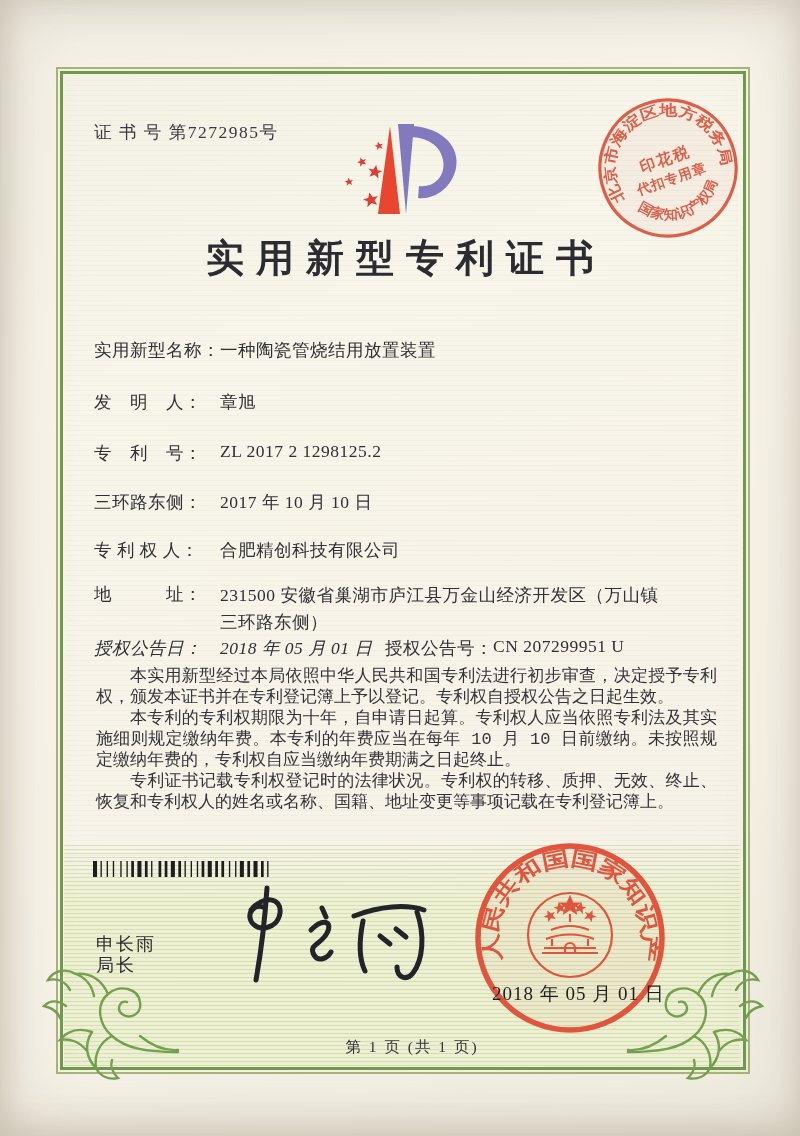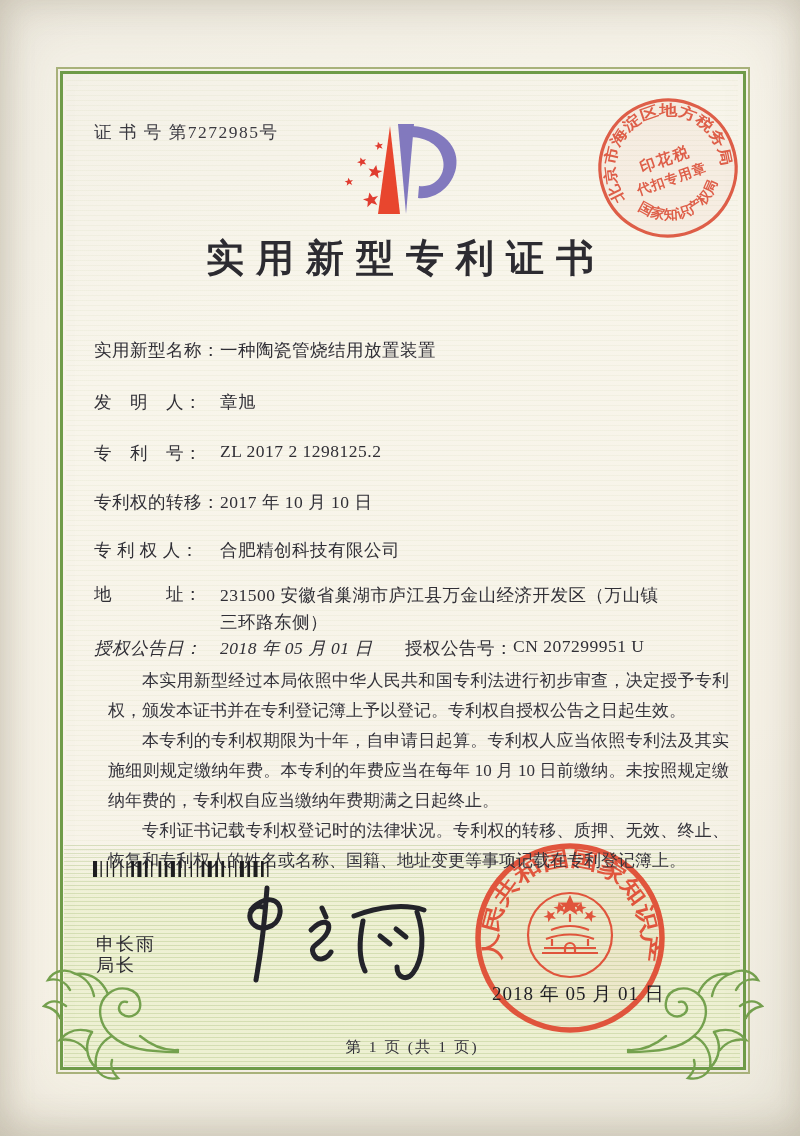--- a/index.html
+++ b/index.html
@@ -44,24 +44,24 @@
   .field-value{white-space:nowrap;}
   .addr-lines{line-height:27px;}
   .row-name{top:338px;}
   .row-inventor{top:390px;}
   .row-patentno{top:441px;}
   .row-filing{top:490px;}
   .row-patentee{top:538px;}
   .row-address{top:582px;}
   .row-grantdate{top:636px;font-style:italic;}
   .row-grantno{top:636px;left:385px;}
-  .row-grantno .field-label{width:108px;margin-left:20px;}
+  .row-grantno .field-label{width:108px;}
   .body-text{
-    left:108px;top:666px;width:621px;z-index:10;
-    font-size:17px;line-height:30px;text-align:justify;color:#34333b;
+    left:96px;top:666px;width:621px;z-index:10;
+    font-size:17px;line-height:21px;text-align:justify;color:#34333b;font-family:Liberation Mono, monospace;
   }
   .body-text p{margin:0;text-indent:2em;}
   .barcode{left:92px;top:861px;width:214px;height:16px;z-index:10;}
   .sig-title{left:96px;top:925px;font-size:18px;letter-spacing:2px;z-index:10;color:#2c2b31;margin-top:28px;}
   .sig-name{left:96px;top:932px;font-size:18px;letter-spacing:2px;z-index:10;color:#2c2b31;}
   .signature-svg{left:205px;top:880px;z-index:11;}
   .seal-svg{left:470px;top:838px;z-index:8;opacity:.93;}
   .seal-date{left:492px;top:981px;font-size:19px;letter-spacing:1px;color:#1f1e24;z-index:12;}
   .tax-stamp-svg{left:590px;top:90px;z-index:15;transform:rotate(-19deg);opacity:.92;}
   .logo-svg{left:332px;top:120px;z-index:10;}
@@ -146,21 +146,21 @@
 </div>
 <div class="abs field-row row-inventor">
   <span class="field-label">发　明　人：</span>
   <span class="field-value">章旭</span>
 </div>
 <div class="abs field-row row-patentno">
   <span class="field-label">专　利　号：</span>
   <span class="field-value">ZL 2017 2 1298125.2</span>
 </div>
 <div class="abs field-row row-filing">
-  <span class="field-label">专利权的转移：</span>
+  <span class="field-label">三环路东侧：</span>
   <span class="field-value">2017 年 10 月 10 日</span>
 </div>
 <div class="abs field-row row-patentee">
   <span class="field-label">专 利 权 人：</span>
   <span class="field-value">合肥精创科技有限公司</span>
 </div>
 <div class="abs field-row row-address">
   <span class="field-label">地　　　址：</span>
   <span class="addr-lines">
     <div>231500 安徽省巢湖市庐江县万金山经济开发区（万山镇</div>

